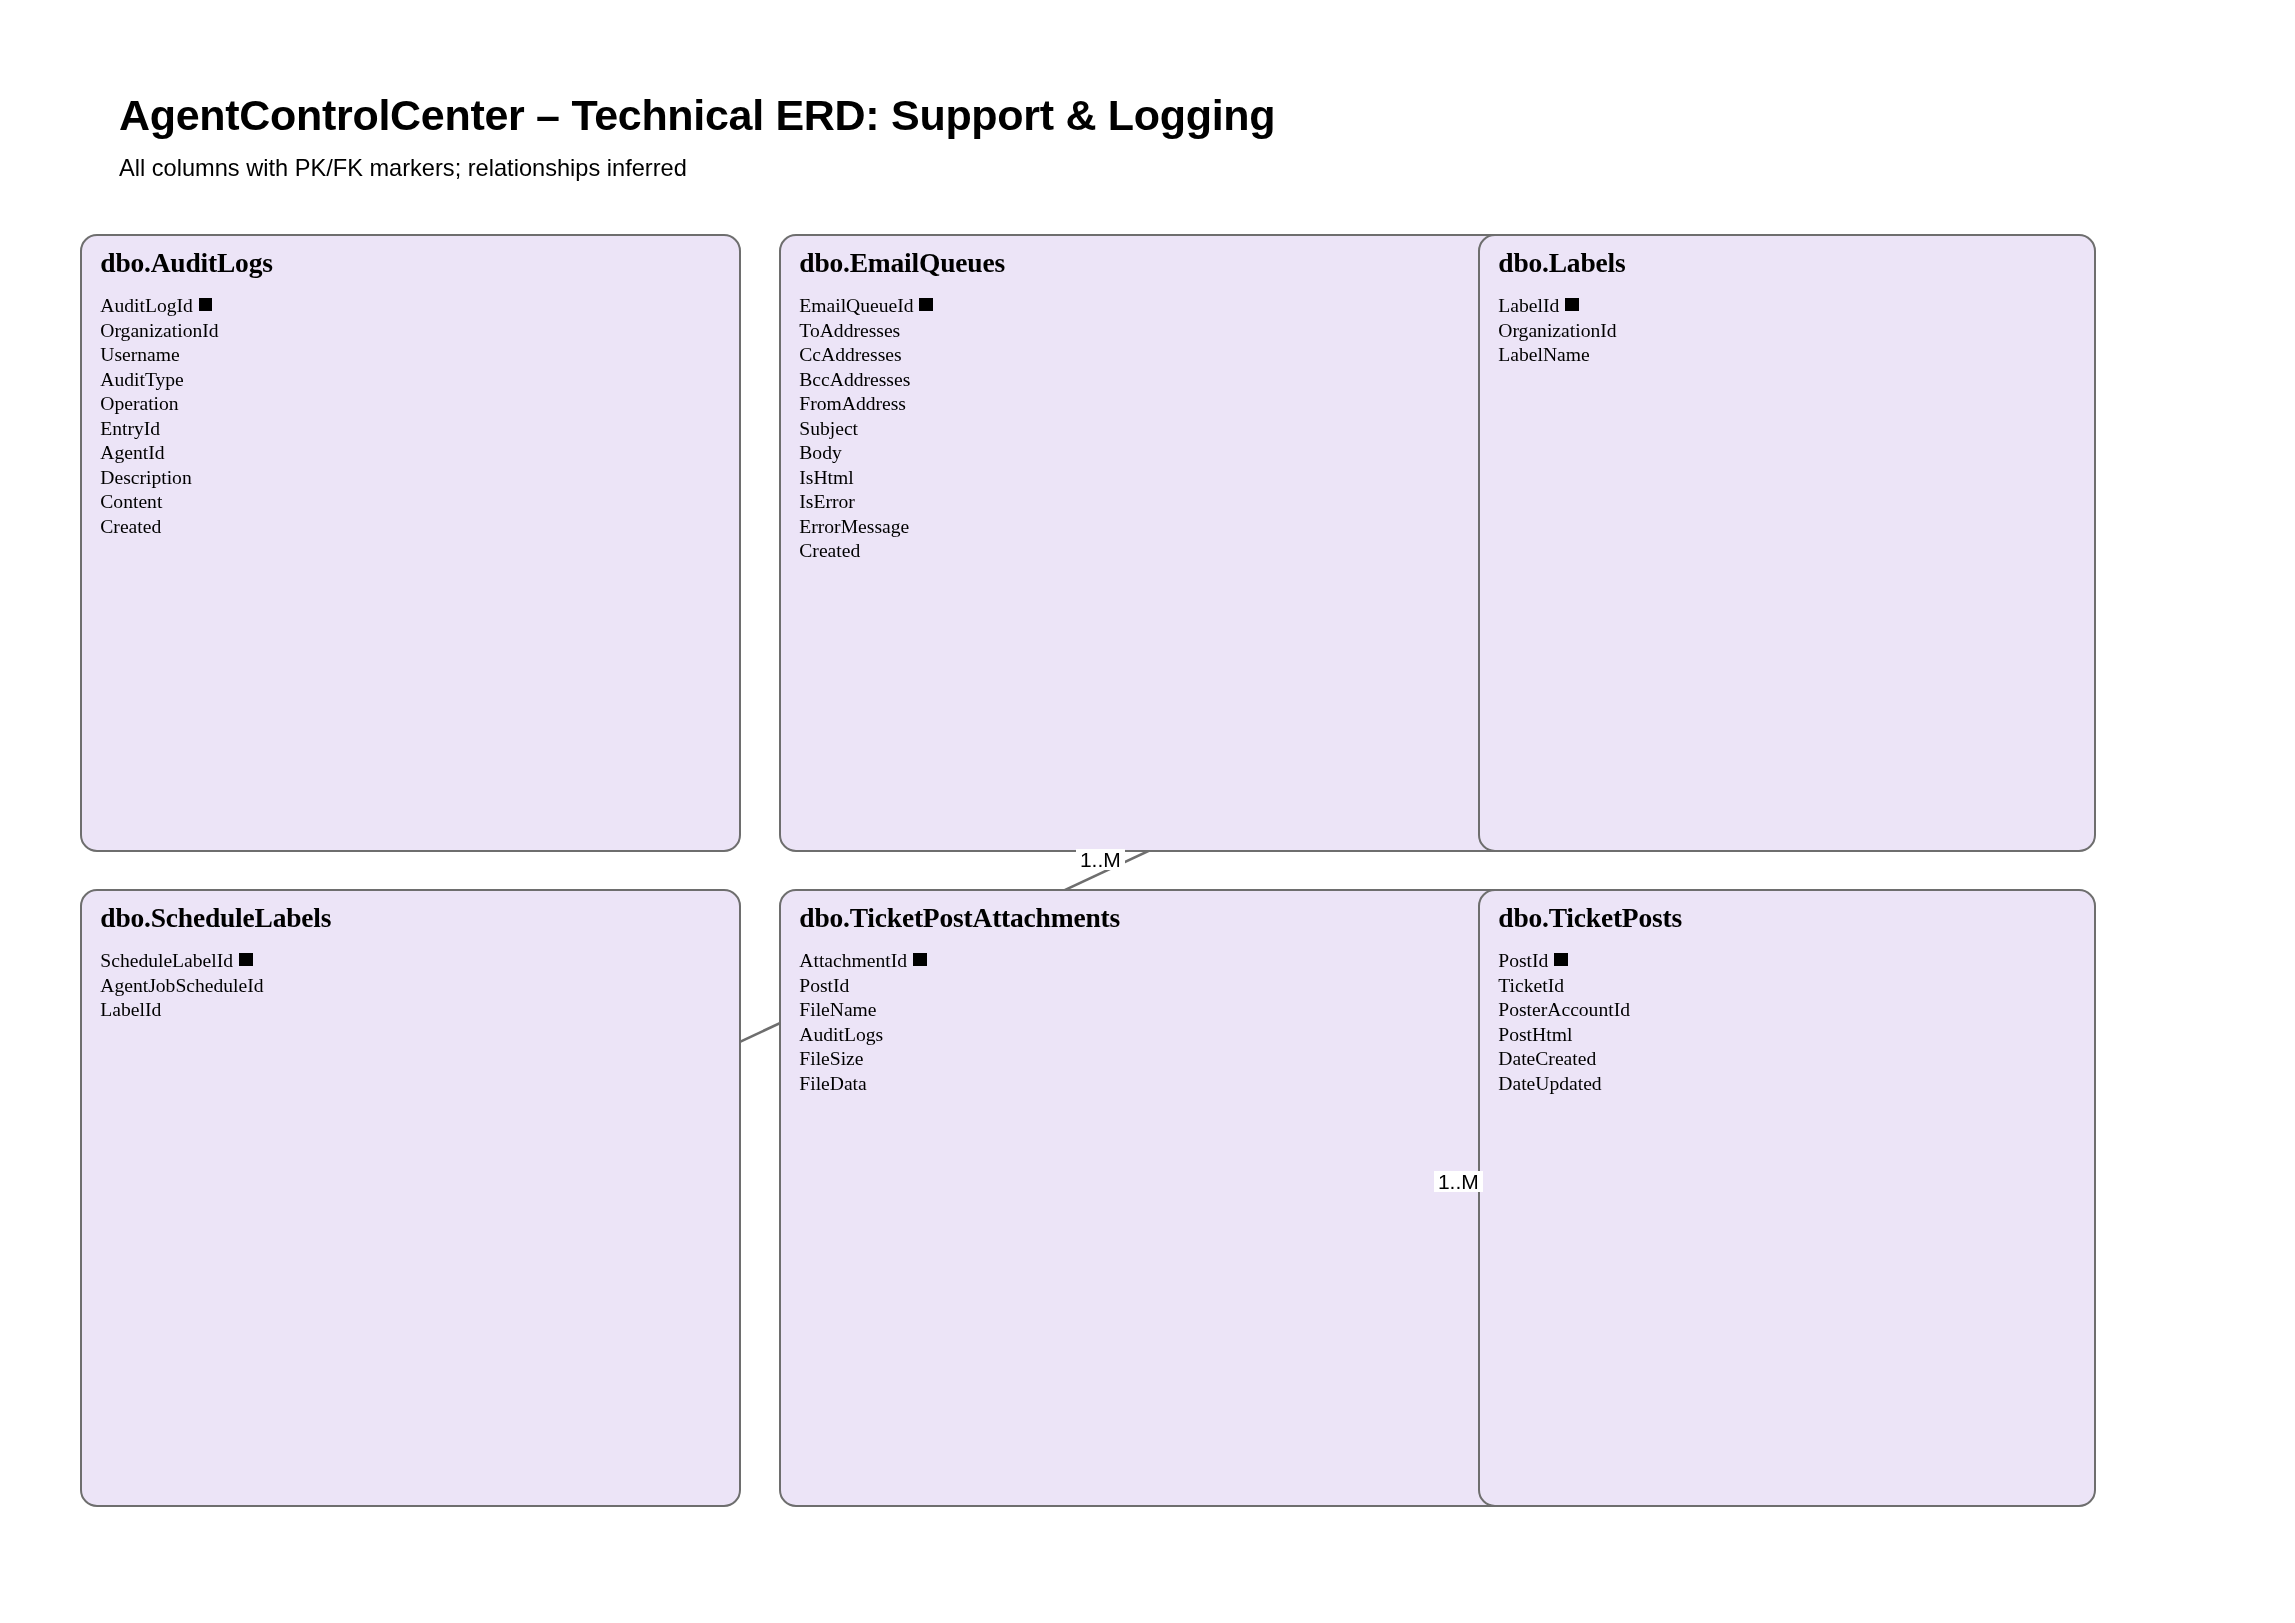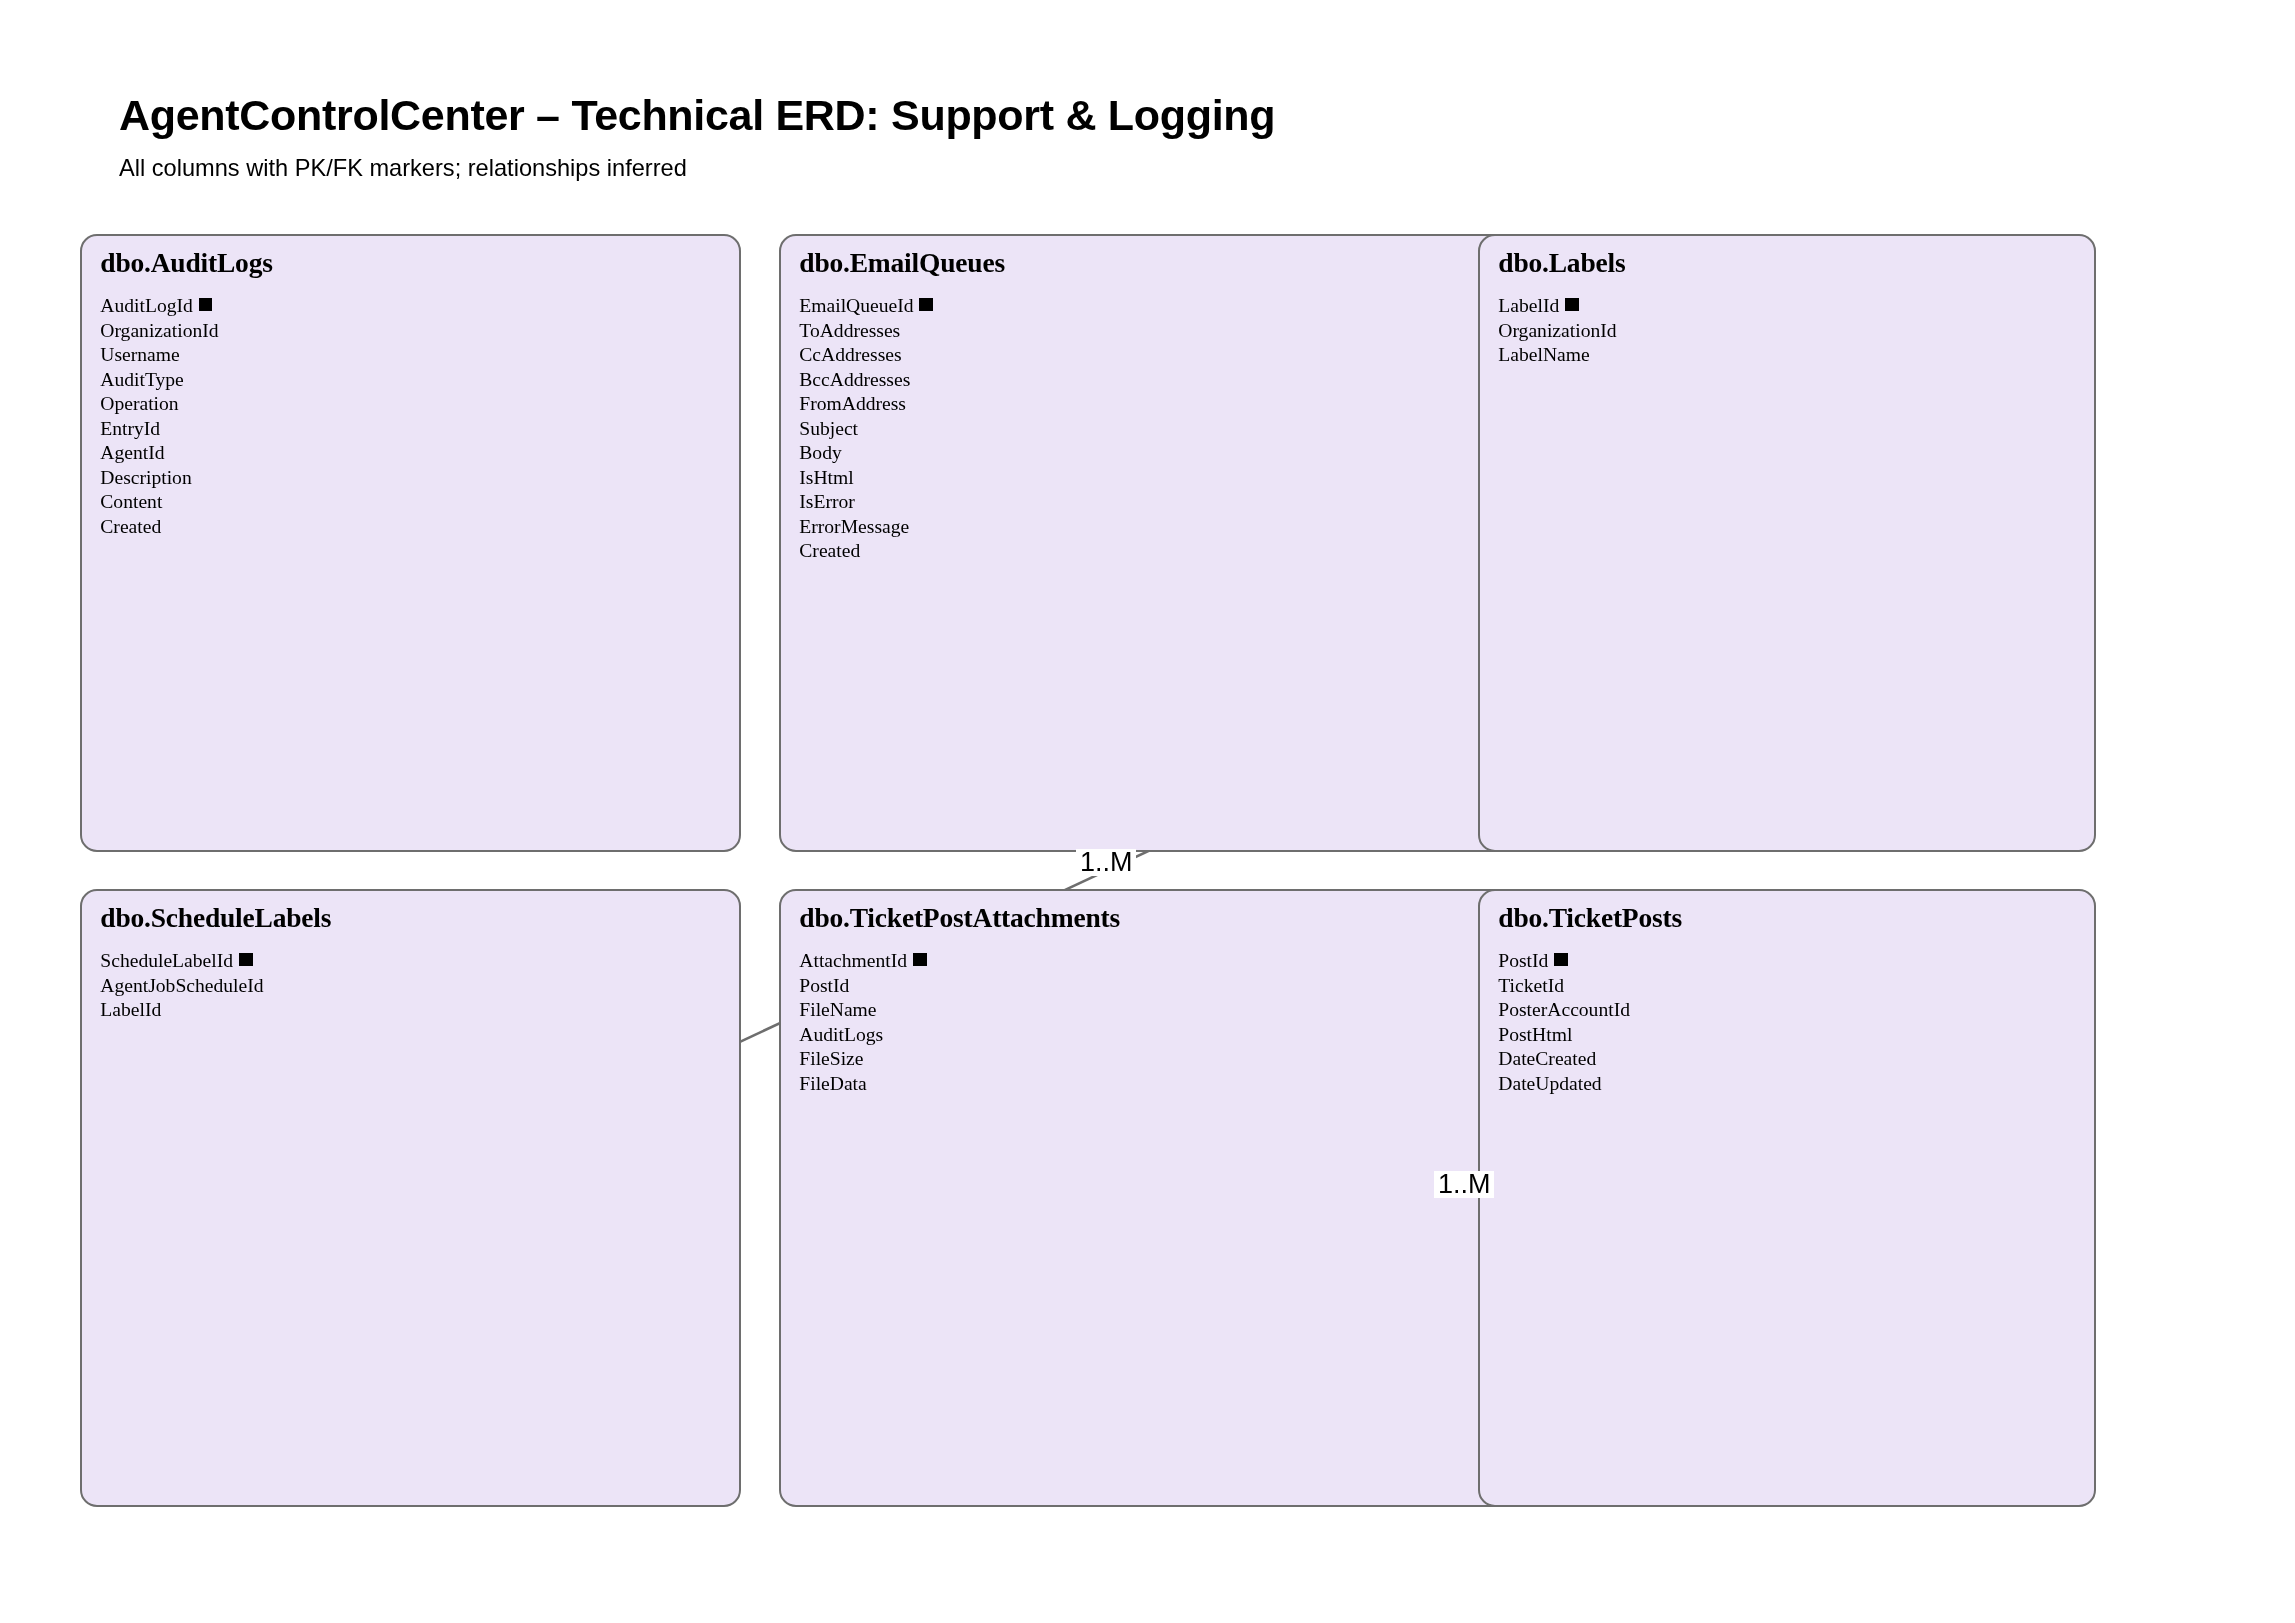--- a/index.html
+++ b/index.html
@@ -50,21 +50,21 @@
   #relationship-layer {
     position: absolute;
     left: 0;
     top: 0;
     width: 2295px;
     height: 1623px;
     pointer-events: none;
   }
   .rel-label {
     position: absolute;
-    font-size: 27px;
+    font-size: 21px;
     line-height: 1;
     white-space: nowrap;
     background: #ffffff;
     padding: 0 3.9px;
   }
 
   
   .entity {
     position: absolute;
     box-sizing: border-box;

